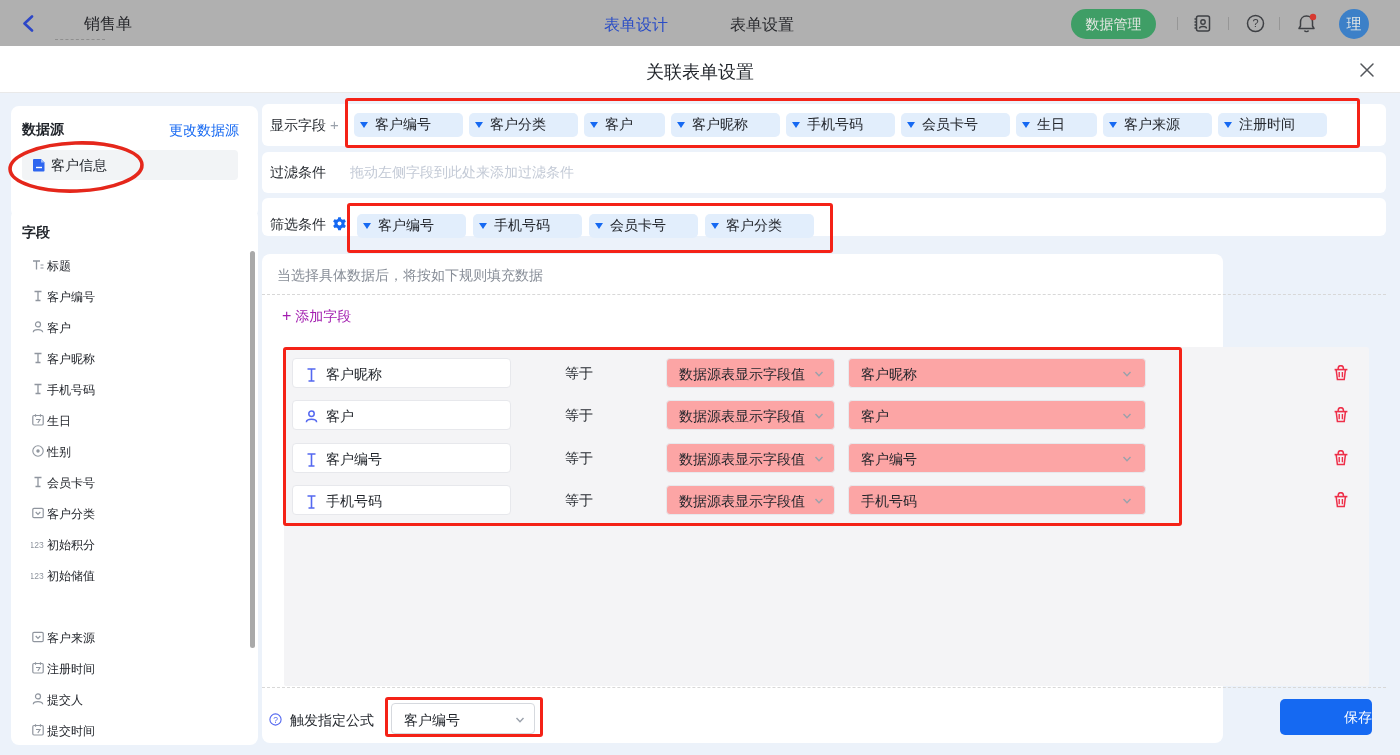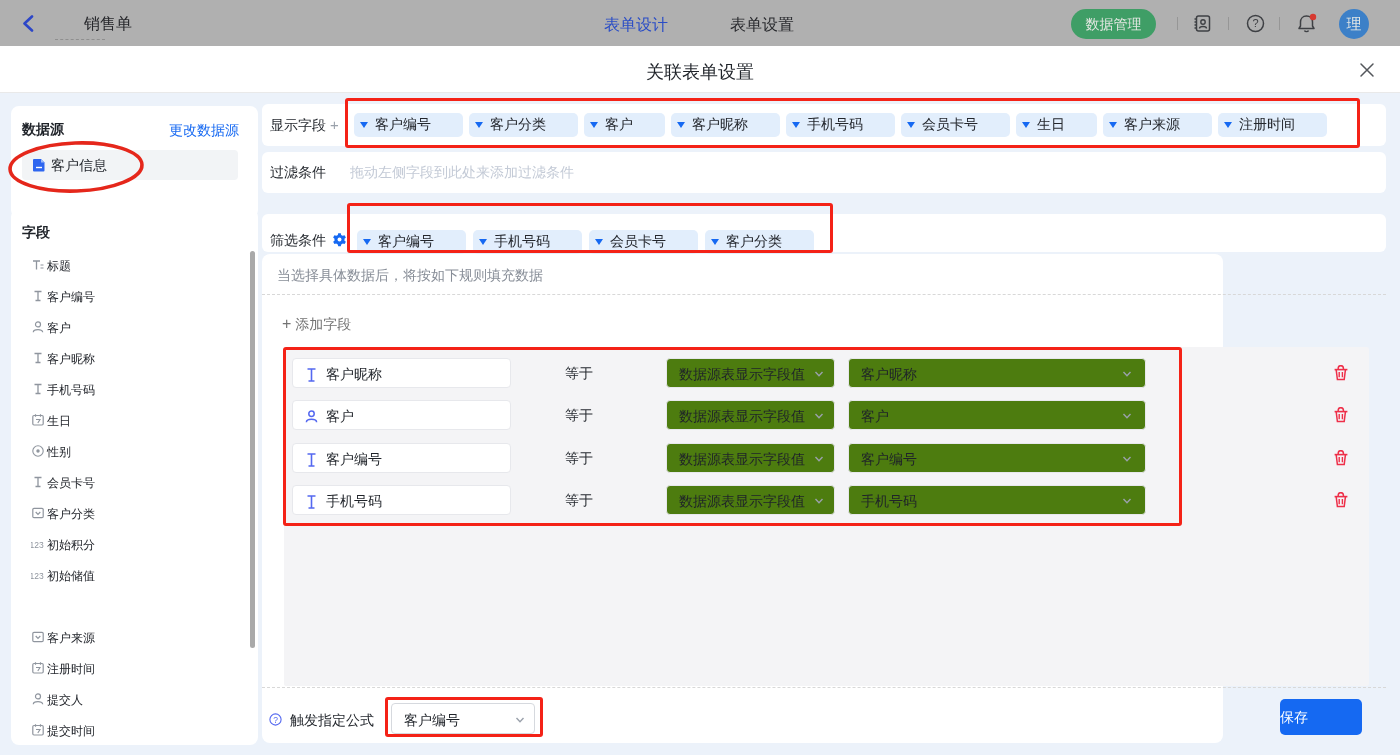--- a/index.html
+++ b/index.html
@@ -38,28 +38,28 @@
 .tag.w2 { width:81px; }
 .tag .arr { width:0; height:0; border-left:4.7px solid transparent; border-right:4.7px solid transparent; border-top:6px solid #1669f2; margin-right:7px; }
 .tag .t { font-size:14px; color:#23262c; white-space:nowrap; }
 
 #mpanel { position:absolute; left:262px; top:254px; width:961px; height:489px; background:#fff; border-radius:8px; }
 #graypanel { position:absolute; left:22px; top:93px; width:1085px; height:339px; background:#f4f4f6; border-radius:2px; }
 .rrow { position:absolute; left:8px; width:1070px; height:30px; }
 .rin { position:absolute; left:0; top:0; width:219px; height:30px; background:#fff; border:1px solid #e7e8ec; border-radius:4px; }
 .rin .tx { position:absolute; left:33px; top:7px; font-size:14px; }
 .eq { position:absolute; left:273px; top:7px; font-size:14px; }
-.sel { position:absolute; top:0; height:30px; background:#4d7c0f; border:1px solid #e7e8ec; border-radius:4px; }
+.sel { position:absolute; top:0; height:30px; background:#fca5a5; border:1px solid #e7e8ec; border-radius:4px; }
 .sel .tx { position:absolute; left:12px; top:7px; font-size:14px; white-space:nowrap; }
 .s1 { left:374px; width:169px; }
 .s2 { left:556px; width:298px; }
 .trash { position:absolute; left:1041px; top:7px; width:16px; height:16px; }
 
 #fsel { position:absolute; left:391px; top:703px; width:144px; height:31px; background:#fff; border:1px solid #d6d9de; border-radius:4px; }
-#savebtn { position:absolute; left:1280px; top:699px; width:82px; height:36px; background:#1569f2; border-radius:5px; color:#fff; font-size:14px; text-align:left; line-height:36px; }
+#savebtn { position:absolute; left:1280px; top:699px; width:92px; height:36px; background:#1569f2; border-radius:5px; color:#fff; font-size:14px; text-align:right; line-height:36px; }
 
 .ann { position:absolute; border:3px solid #f42217; border-radius:3px; z-index:50; }
 svg { display:block; }
 .chev { stroke:#9aa1ab; stroke-width:1.4; fill:none; }
 </style>
 </head>
 <body>
 
 <div id="nav">
   <svg class="abs" style="left:22px;top:15px" width="12" height="17" viewBox="0 0 12 17">
@@ -284,21 +284,21 @@
       <div class="tag w4">
         <span class="arr"></span>
         <span class="t">注册时间</span>
       </div>
     </div>
 </div>
 <div class="mrow" style="top:152px;height:41px;">
   <div class="mlabel" style="top:12px;">过滤条件</div>
   <div style="position:absolute;left:88px;top:12px;font-size:14px;color:#c3cad6;">拖动左侧字段到此处来添加过滤条件</div>
 </div>
-<div class="mrow" style="top:214px;height:38px;">
+<div class="mrow" style="top:198px;height:38px;">
   <div class="mlabel" style="top:18px;">筛选条件</div>
   <svg class="abs" style="left:70px;top:18px" width="15" height="15" viewBox="0 0 16 16">
       <path d="M6.6 1.2 h2.8 l0.4 1.9 a5.2 5.2 0 0 1 1.7 1 l1.9-0.6 1.4 2.4 -1.5 1.3 a5.2 5.2 0 0 1 0 2 l1.5 1.3 -1.4 2.4 -1.9-0.6 a5.2 5.2 0 0 1 -1.7 1 l-0.4 1.9 h-2.8 l-0.4-1.9 a5.2 5.2 0 0 1 -1.7-1 l-1.9 0.6 -1.4-2.4 1.5-1.3 a5.2 5.2 0 0 1 0-2 l-1.5-1.3 1.4-2.4 1.9 0.6 a5.2 5.2 0 0 1 1.7-1 Z" fill="#1669f2"></path>
       <circle cx="8" cy="8" r="2.1" fill="#fff"></circle>
     </svg>
   <div class="tags" style="left:95px;top:16px;gap:7px;">
       <div class="tag w4">
         <span class="arr"></span>
         <span class="t">客户编号</span>
       </div>
@@ -313,21 +313,21 @@
       <div class="tag w4">
         <span class="arr"></span>
         <span class="t">客户分类</span>
       </div>
     </div>
 </div>
 
 <div id="mpanel">
   <div style="position:absolute;left:15px;top:13px;font-size:14px;color:#878d97;">当选择具体数据后，将按如下规则填充数据</div>
   <div style="position:absolute;left:0;top:40px;width:1124px;border-top:1px dashed #d8d8d8;"></div>
-  <div style="position:absolute;left:20px;top:61px;font-size:14px;color:#737373;"><span style="font-size:16px;">+</span> 添加字段</div>
+  <div style="position:absolute;left:20px;top:53px;font-size:14px;color:#a21caf;"><span style="font-size:16px;">+</span> 添加字段</div>
   <div id="graypanel">
       <div class="rrow" style="top:11px">
       <div class="rin">
           <svg class="abs" style="left:12px;top:9px" width="13" height="14" viewBox="0 0 13 14">
             <path d="M2.5 1h8 M6.5 1v12 M3.5 13h6" stroke="#5468f0" stroke-width="1.6" fill="none"></path>
           </svg>
           <span class="tx">客户昵称</span>
         </div>
       <span class="eq">等于</span>
       <div class="sel s1">

